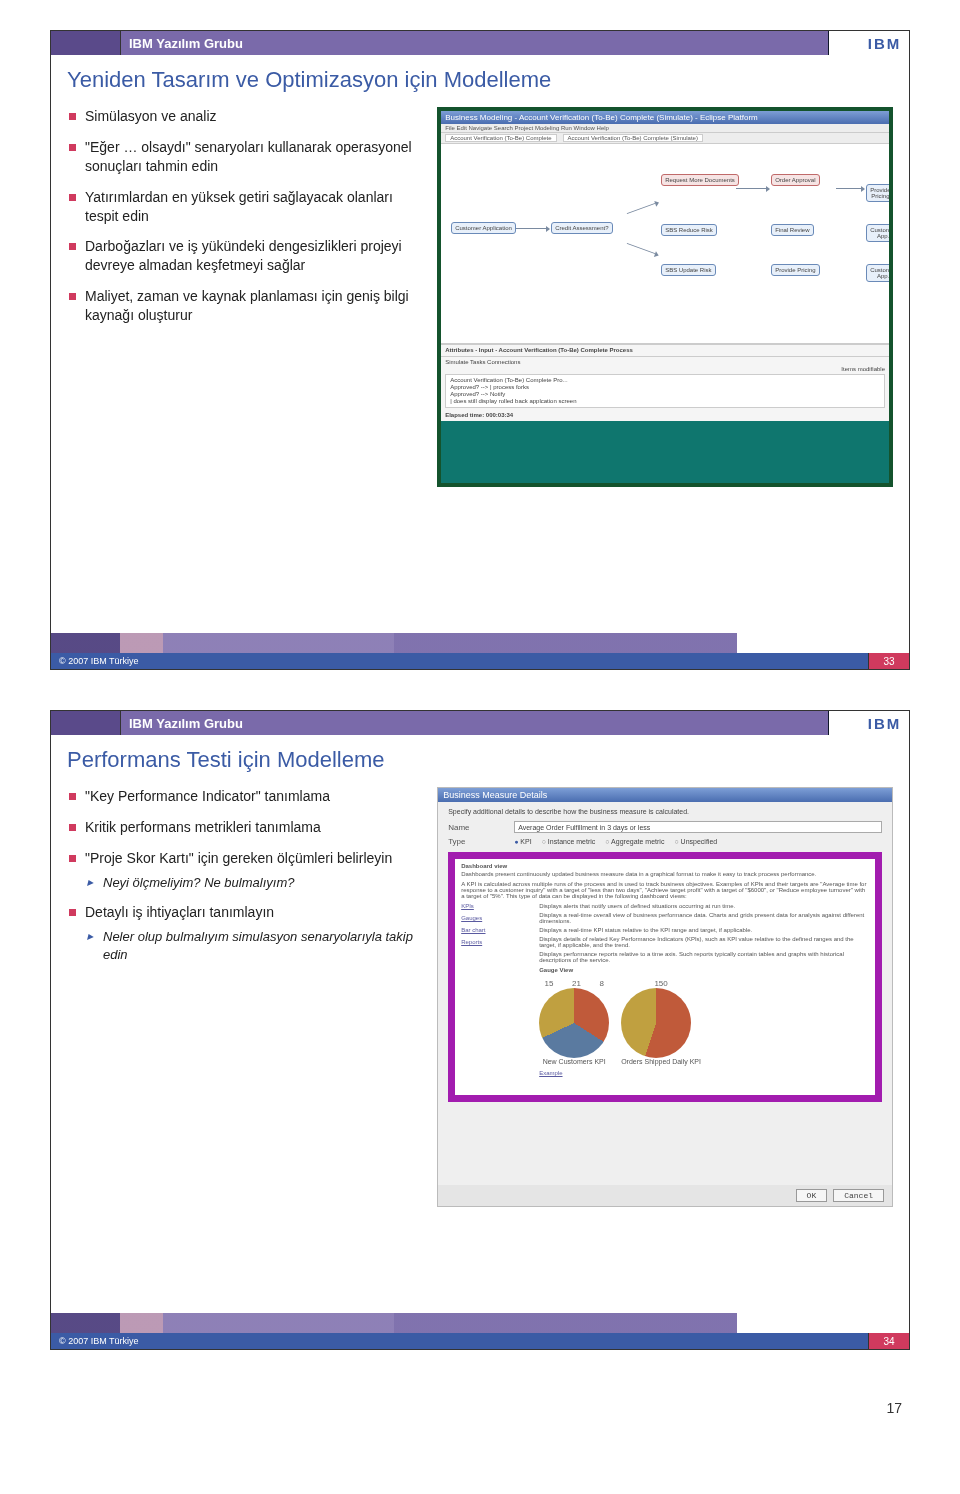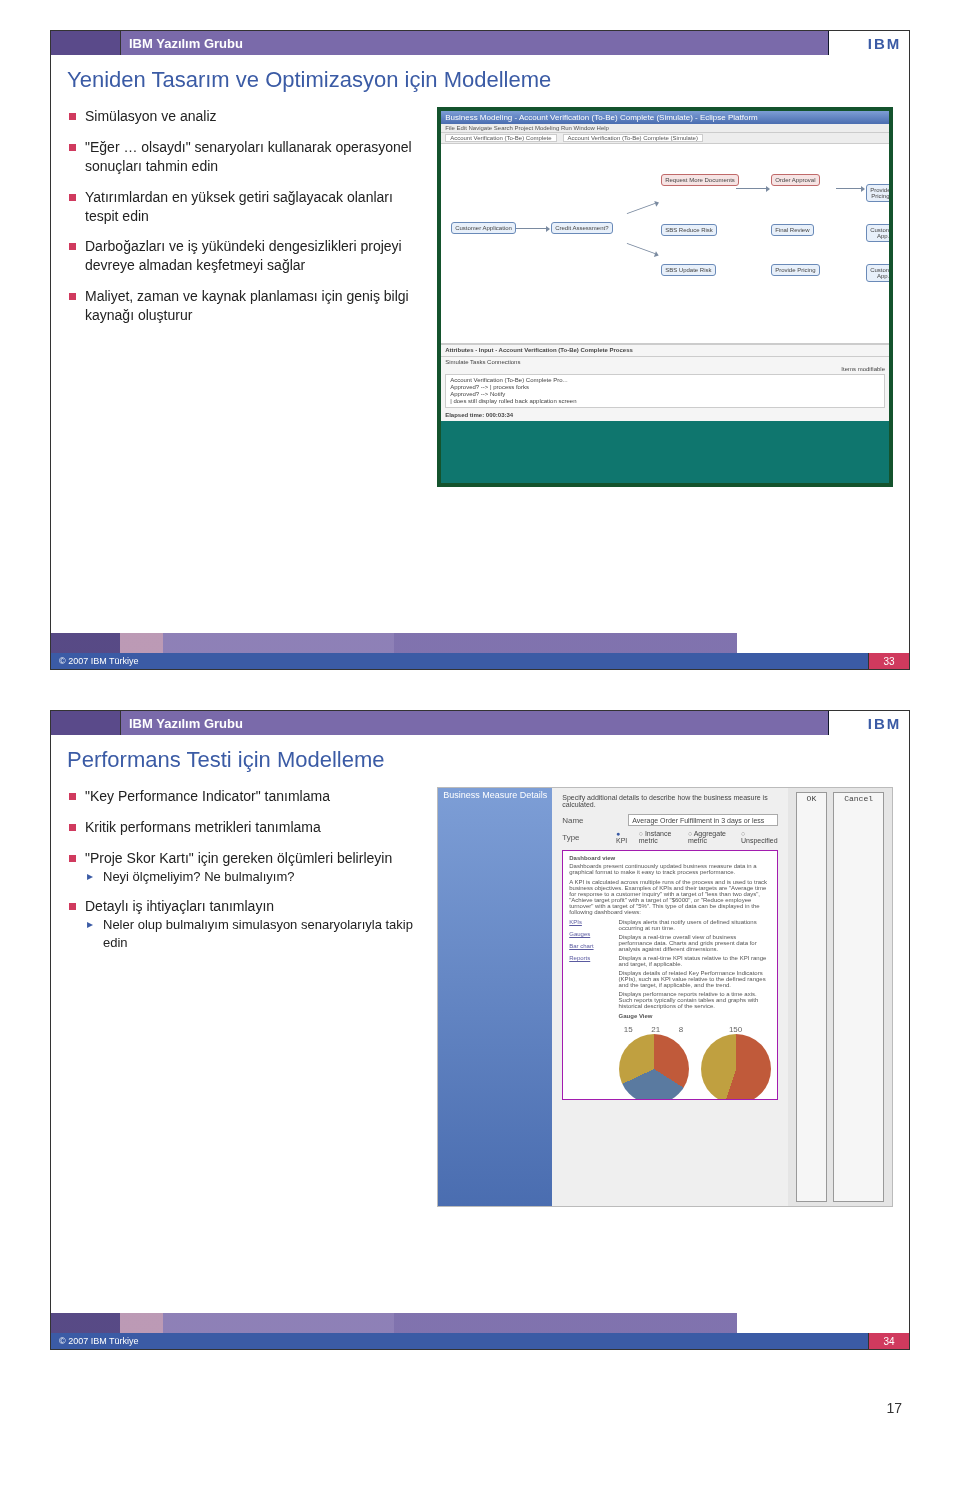--- a/index.html
+++ b/index.html
@@ -78,21 +78,23 @@
     content: "";
     position: absolute;
     left: 2px;
     top: 6px;
     width: 7px;
     height: 7px;
     background: #d03a5e;
   }
   ul.sub {
     list-style: none;
+    margin-top: 6px;
     font-size: 13px;
+    font-style: italic;
   }
   ul.sub > li {
     position: relative;
     padding-left: 18px;
     margin-bottom: 6px;
   }
   ul.sub > li::before {
     content: "▸";
     position: absolute;
     left: 2px;
@@ -197,21 +199,21 @@
   }
   .panel .line { margin-bottom:1px; }
   .dialog {
     background:#efefef;
     border:1px solid #bbb;
     width:100%;
     height:420px;
     font-size:8px;
     color:#444;
     display:flex;
-    flex-direction:row;
+    flex-direction:column;
   }
   .dialog .dlg-title{
     background:linear-gradient(#7d9ed6,#4a6db0);
     color:#fff;
     padding:2px 5px;
     font-size:9px;
   }
   .dialog .dlg-body{
     flex:1;
     padding:6px 10px;
@@ -222,21 +224,21 @@
   .field-row .lbl{ width:60px; color:#555; }
   .field-row .val{
     flex:1; background:#fff; border:1px solid #aaa; padding:1px 3px; height:12px;
     font-size:7px; display:flex; align-items:center;
   }
   .radio-row{ display:flex; gap:10px; font-size:7px; align-items:center; }
   .radio-row .opt::before{ content:"○ "; color:#888; }
   .radio-row .opt.sel::before{ content:"● "; color:#3b5ba5; }
   .dash-box{
     margin-top:6px;
-    border:1px solid #a21caf;
+    border:7px solid #a21caf;
     background:#fff;
     height:250px;
     padding:4px 6px;
     font-size:6px;
     color:#555;
     overflow:hidden;
   }
   .dash-box .hdr{ font-weight:bold; margin-bottom:2px; }
   .dash-cols{ display:flex; gap:8px; margin-top:4px; }
   .dash-left{ width:70px; font-size:6px; color:#5a5aa0; }

